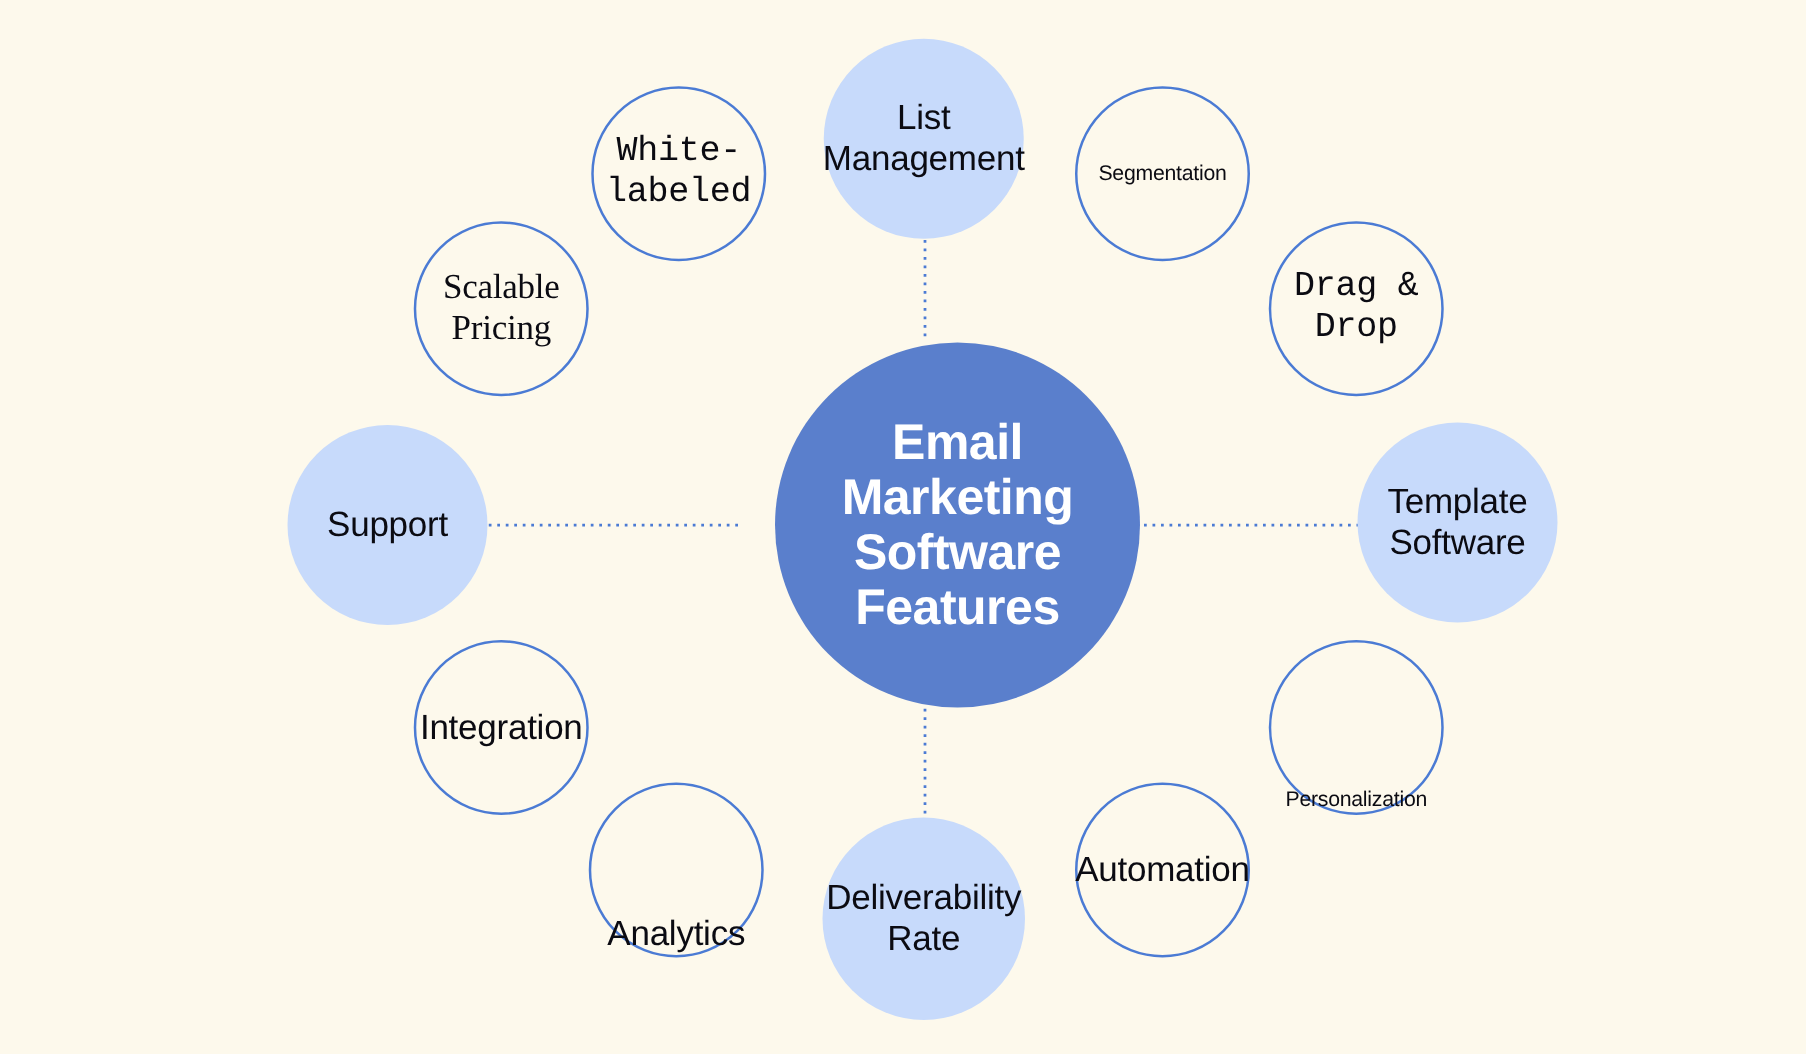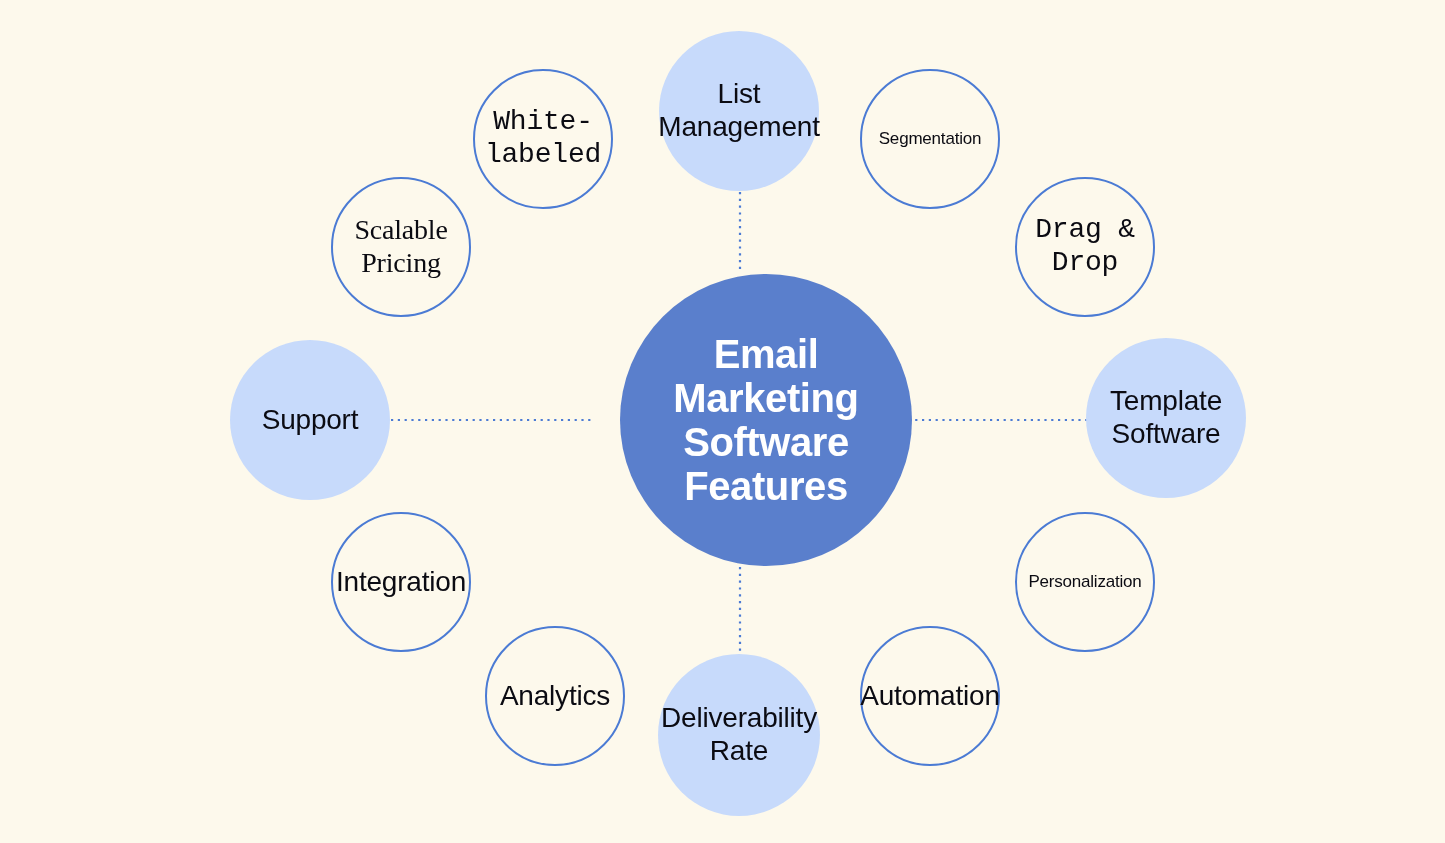--- a/index.html
+++ b/index.html
@@ -109,24 +109,24 @@
       <div class="node branch filled" style="left: 230px; top: 340px; width: 160px; height: 160px;">
         <span class="node-label">Support</span>
       </div>
       <div class="node branch filled" style="left: 1086px; top: 338px; width: 160px; height: 160px;">
         <span class="node-label">Template
 Software</span>
       </div>
       <div class="node branch outlined" style="left: 331px; top: 512px; width: 140px; height: 140px;">
         <span class="node-label">Integration</span>
       </div>
-      <div class="node branch outlined small-label" style="left: 1015px; top: 512px; width: 140px; height: 140px;">
+      <div class="node branch outlined small-label" style="left: 1015px; top: 512px; width: 140px; height: 140px; align-items: flex-end;">
         <span class="node-label">Personalization</span>
       </div>
-      <div class="node branch outlined" style="left: 485px; top: 626px; width: 140px; height: 140px;">
+      <div class="node branch outlined" style="left: 471px; top: 626px; width: 140px; height: 140px; align-items: flex-end;">
         <span class="node-label">Analytics</span>
       </div>
       <div class="node branch outlined" style="left: 860px; top: 626px; width: 140px; height: 140px;">
         <span class="node-label">Automation</span>
       </div>
       <div class="node branch filled" style="left: 658px; top: 654px; width: 162px; height: 162px;">
         <span class="node-label">Deliverability
 Rate</span>
       </div>
     </div>

